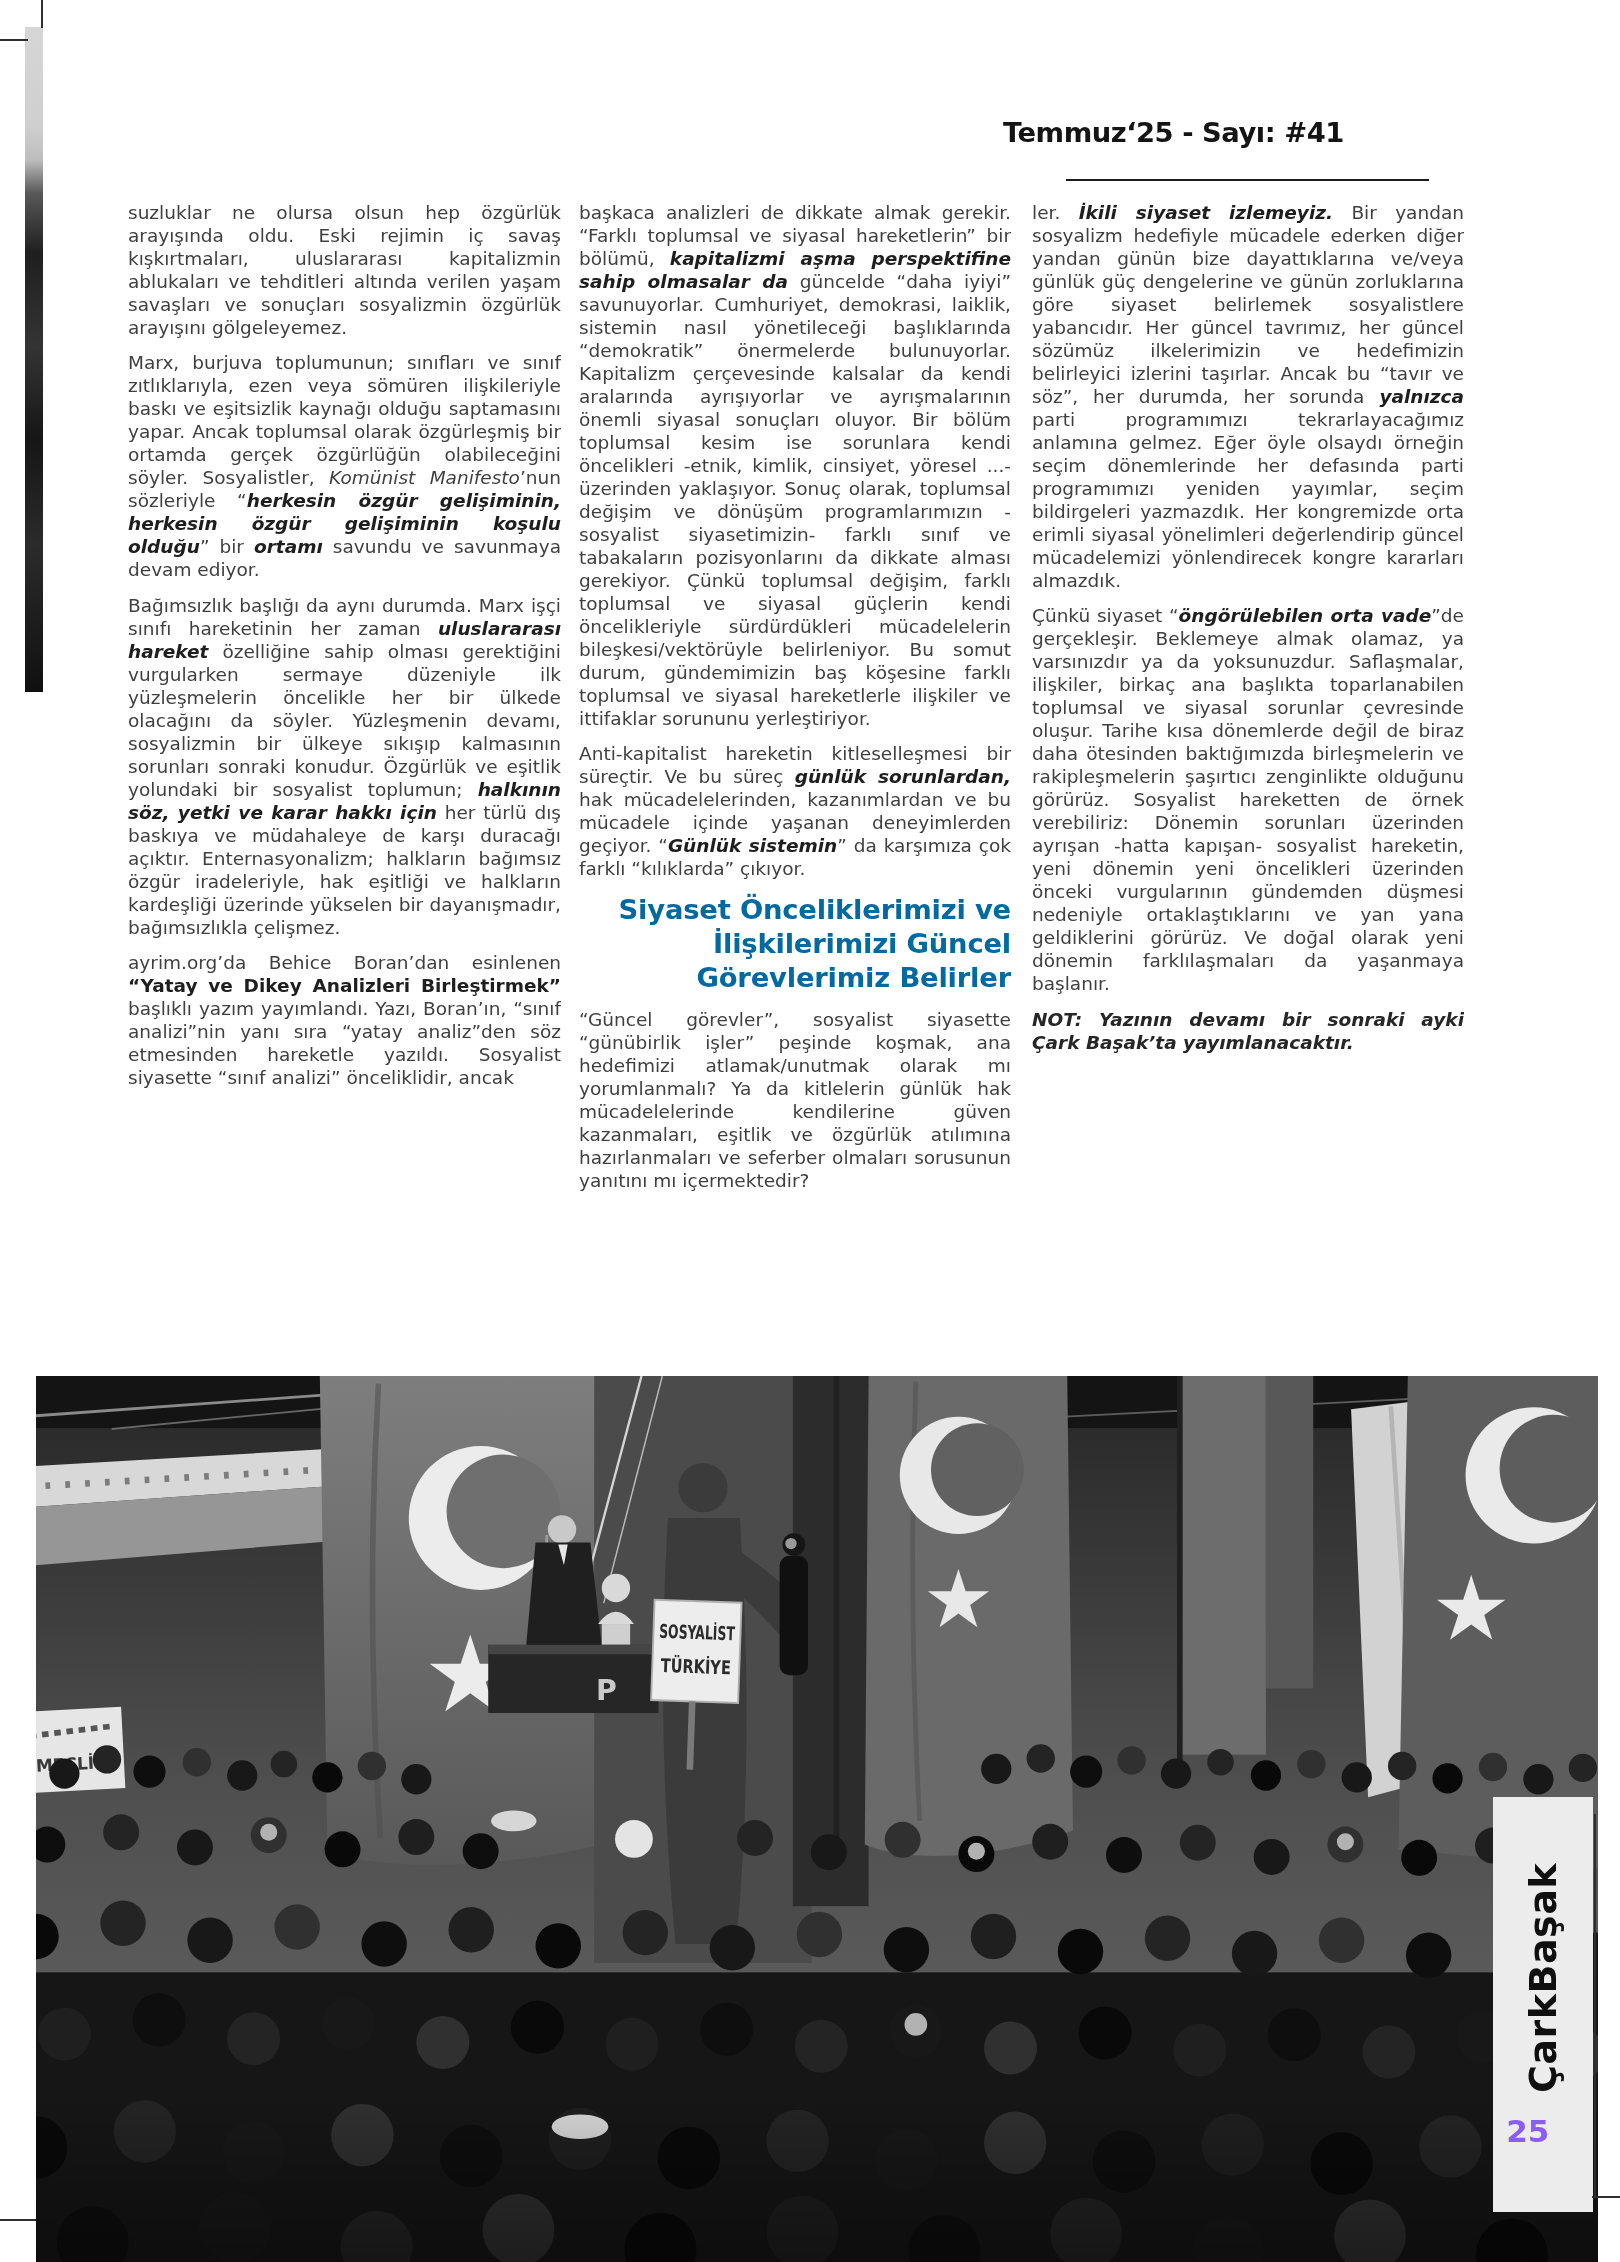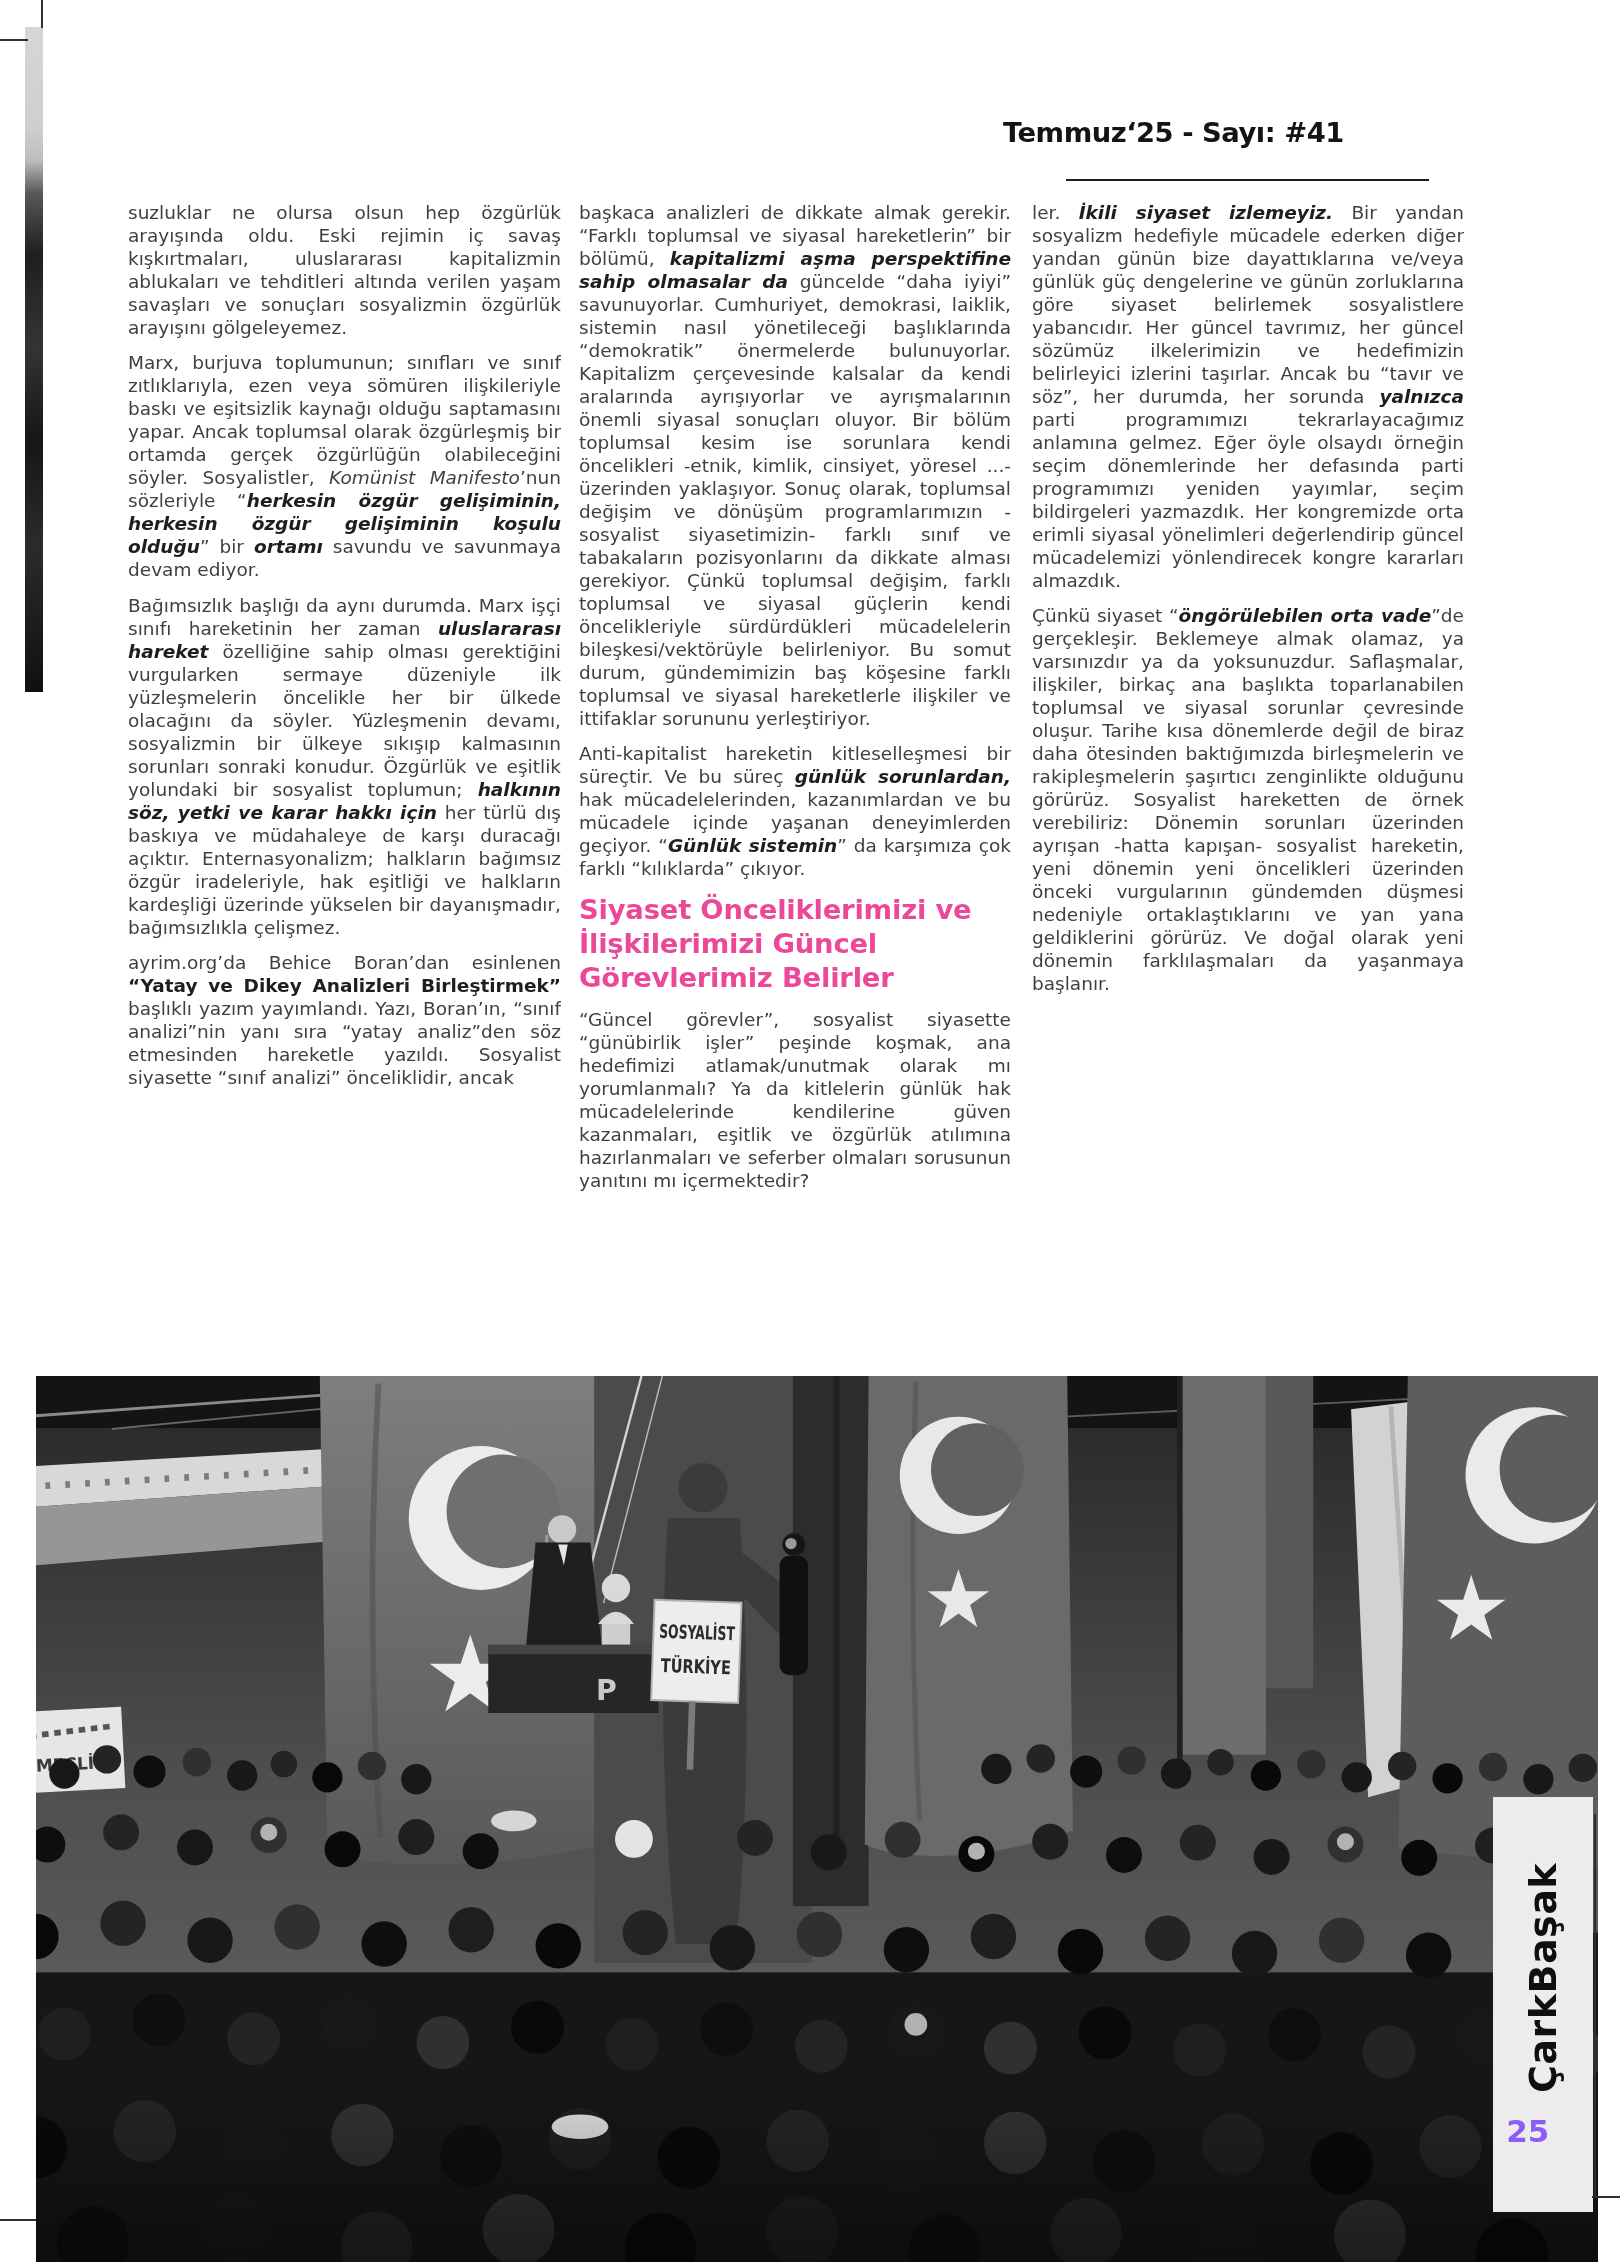--- a/index.html
+++ b/index.html
@@ -22,22 +22,22 @@
 
   
   .col{position:absolute;top:201px;width:433px;height:1170px;overflow:hidden;
       font-size:18.5px;line-height:23px;color:#3f3f3f;text-align:justify;
       font-family:"DejaVu Sans","Liberation Sans",sans-serif;}
   .col-1{left:128px;}
   .col-2{left:579px;width:432px;}
   .col-3{left:1032px;width:432px;}
   .para{margin:0 0 12.3px 0;}
   .p-bi{font-weight:700;font-style:italic;color:#262626;}
-  .p-heading{font-weight:700;font-style:normal;font-size:27.4px;line-height:34px;color:#ec4899;
-      text-align:left;letter-spacing:-0.2px;margin:8.5px 0 13.2px 0;}
+  .p-heading{font-weight:700;font-style:normal;font-size:27.4px;line-height:34px;color:#0369a1;
+      text-align:right;letter-spacing:-0.2px;margin:8.5px 0 13.2px 0;}
   .r-i{font-style:italic;}
   .r-b{font-weight:700;color:#1e1e1e;}
   .r-bi{font-weight:700;font-style:italic;color:#1e1e1e;}
 
   
   .photo{position:absolute;left:36px;top:1376px;width:1562px;height:887px;background:#4a4a4a;overflow:hidden;}
   .photo svg{display:block;width:100%;height:100%;}
 
   
   .spine{position:absolute;left:1493px;top:1797px;width:100px;height:415px;background:#ececec;z-index:5;}
@@ -74,20 +74,21 @@
     </div>
   <div class="col col-2">
       <p class="para"><span>başkaca analizleri de dikkate almak gerekir. “Farklı toplumsal ve siyasal hareketlerin” bir bölümü, </span><span class="r-bi">kapitalizmi aşma perspektifine sahip olmasalar da</span><span> güncelde “daha iyiyi” savunuyorlar. Cumhuriyet, demokrasi, laiklik, sistemin nasıl yönetileceği başlıklarında “demokratik” önermelerde bulunuyorlar. Kapitalizm çerçevesinde kalsalar da kendi aralarında ayrışıyorlar ve ayrışmalarının önemli siyasal sonuçları oluyor. Bir bölüm toplumsal kesim ise sorunlara kendi öncelikleri -etnik, kimlik, cinsiyet, yöresel ...- üzerinden yaklaşıyor. Sonuç olarak, toplumsal değişim ve dönüşüm programlarımızın -sosyalist siyasetimizin- farklı sınıf ve tabakaların pozisyonlarını da dikkate alması gerekiyor. Çünkü toplumsal değişim, farklı toplumsal ve siyasal güçlerin kendi öncelikleriyle sürdürdükleri mücadelelerin bileşkesi/vektörüyle belirleniyor. Bu somut durum, gündemimizin baş köşesine farklı toplumsal ve siyasal hareketlerle ilişkiler ve ittifaklar sorununu yerleştiriyor.</span></p>
       <p class="para"><span>Anti-kapitalist hareketin kitleselleşmesi bir süreçtir. Ve bu süreç </span><span class="r-bi">günlük sorunlardan,</span><span> hak mücadelelerinden, kazanımlardan ve bu mücadele içinde yaşanan deneyimlerden geçiyor. “</span><span class="r-bi">Günlük sistemin</span><span>” da karşımıza çok farklı “kılıklarda” çıkıyor.</span></p>
       <p class="para p-heading"><span>Siyaset Önceliklerimizi ve İlişkilerimizi Güncel Görevlerimiz Belirler</span></p>
       <p class="para"><span>“Güncel görevler”, sosyalist siyasette “günübirlik işler” peşinde koşmak, ana hedefimizi atlamak/unutmak olarak mı yorumlanmalı? Ya da kitlelerin günlük hak mücadelelerinde kendilerine güven kazanmaları, eşitlik ve özgürlük atılımına hazırlanmaları ve seferber olmaları sorusunun yanıtını mı içermektedir?</span></p>
     </div>
   <div class="col col-3">
       <p class="para"><span>ler. </span><span class="r-bi">İkili siyaset izlemeyiz.</span><span> Bir yandan sosyalizm hedefiyle mücadele ederken diğer yandan günün bize dayattıklarına ve/veya günlük güç dengelerine ve günün zorluklarına göre siyaset belirlemek sosyalistlere yabancıdır. Her güncel tavrımız, her güncel sözümüz ilkelerimizin ve hedefimizin belirleyici izlerini taşırlar. Ancak bu “tavır ve söz”, her durumda, her sorunda </span><span class="r-bi">yalnızca</span><span> parti programımızı tekrarlayacağımız anlamına gelmez. Eğer öyle olsaydı örneğin seçim dönemlerinde her defasında parti programımızı yeniden yayımlar, seçim bildirgeleri yazmazdık. Her kongremizde orta erimli siyasal yönelimleri değerlendirip güncel mücadelemizi yönlendirecek kongre kararları almazdık.</span></p>
       <p class="para"><span>Çünkü siyaset “</span><span class="r-bi">öngörülebilen orta vade</span><span>”de gerçekleşir. Beklemeye almak olamaz, ya varsınızdır ya da yoksunuzdur. Saflaşmalar, ilişkiler, birkaç ana başlıkta toparlanabilen toplumsal ve siyasal sorunlar çevresinde oluşur. Tarihe kısa dönemlerde değil de biraz daha ötesinden baktığımızda birleşmelerin ve rakipleşmelerin şaşırtıcı zenginlikte olduğunu görürüz. Sosyalist hareketten de örnek verebiliriz: Dönemin sorunları üzerinden ayrışan -hatta kapışan- sosyalist hareketin, yeni dönemin yeni öncelikleri üzerinden önceki vurgularının gündemden düşmesi nedeniyle ortaklaştıklarını ve yan yana geldiklerini görürüz. Ve doğal olarak yeni dönemin farklılaşmaları da yaşanmaya başlanır.</span></p>
+      <p class="para p-bi"><span>NOT: Yazının devamı bir sonraki ayki Çark Başak’ta yayımlanacaktır.</span></p>
     </div>
 
   <div class="photo">
     <svg viewBox="0 0 1651 937" preserveAspectRatio="none">
       <defs>
         <linearGradient id="bgGrad" x1="0" y1="0" x2="0" y2="1">
           <stop offset="0" stop-color="#262626"></stop>
             <stop offset="0.45" stop-color="#4e4e4e"></stop>
             <stop offset="1" stop-color="#6b6b6b"></stop>
         </linearGradient>

